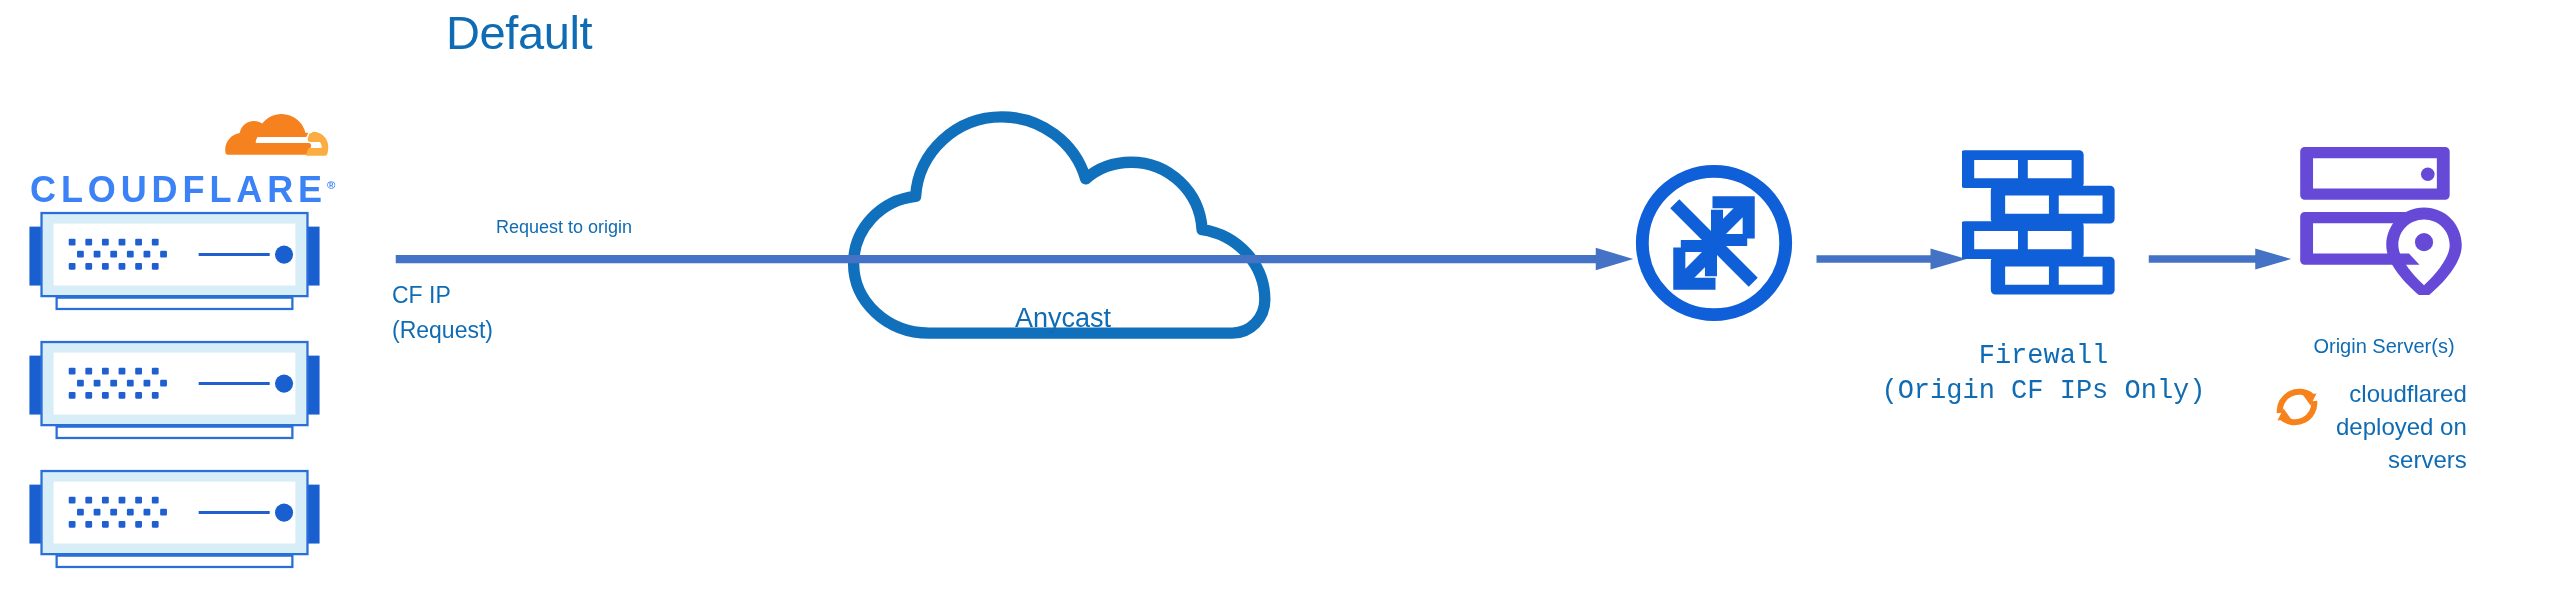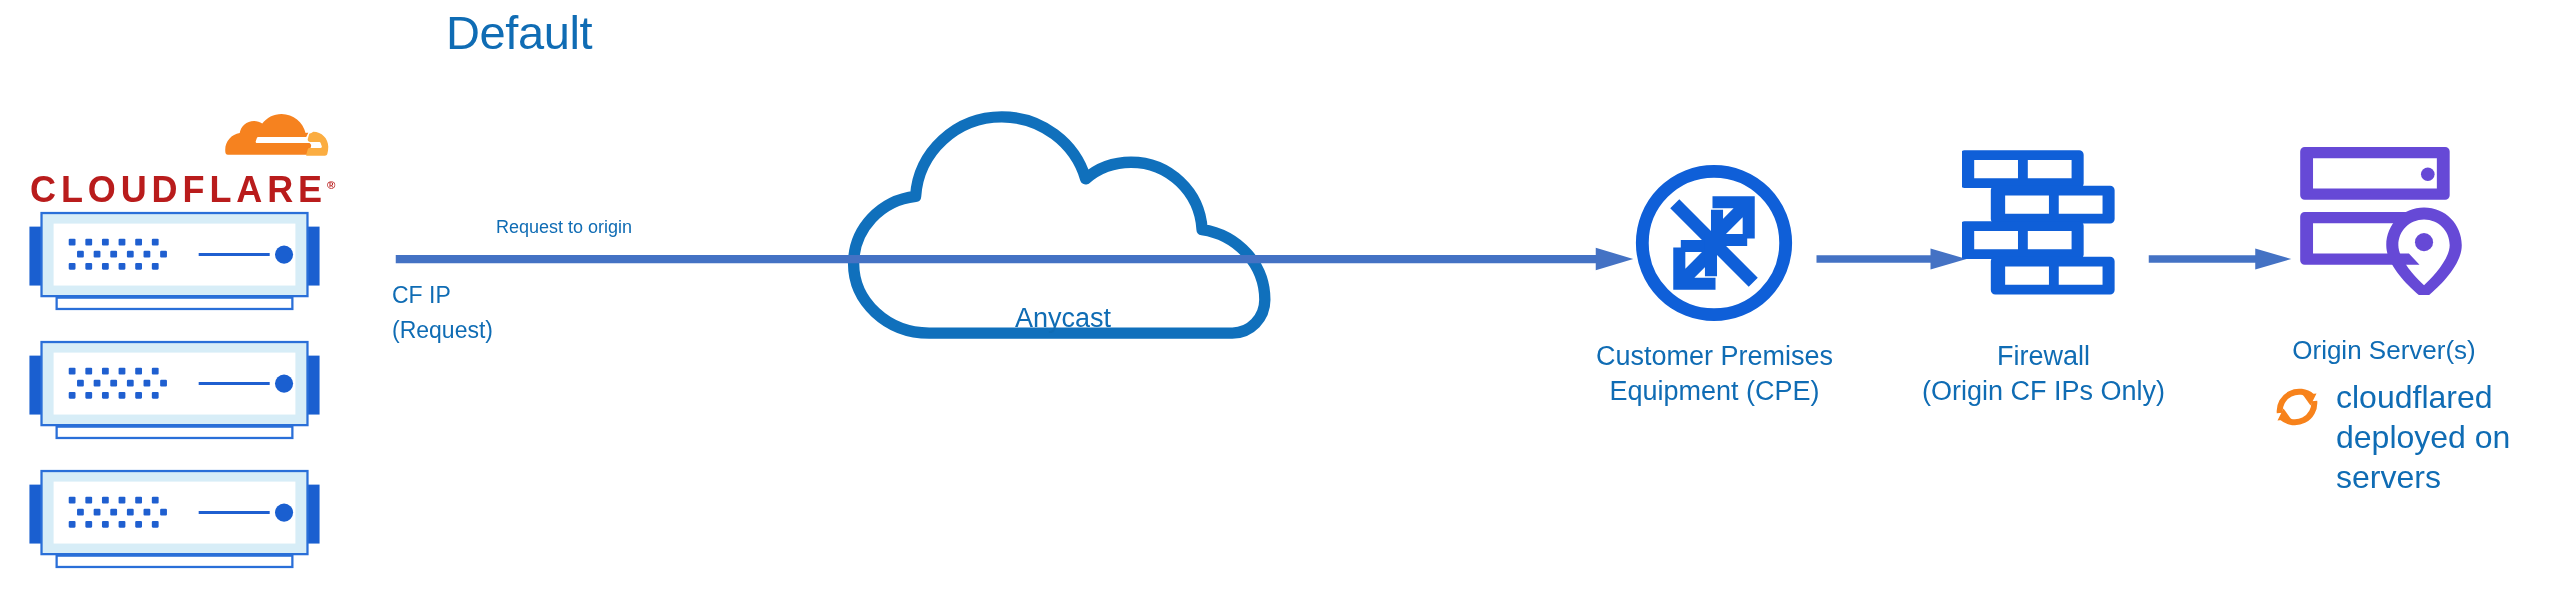--- a/index.html
+++ b/index.html
@@ -49,21 +49,21 @@
     width: 136px;
     height: 72px;
   }
   #cf-wordmark {
     position: absolute;
     left: 0px;
     top: 71px;
     font-size: 36px;
     font-weight: 700;
     letter-spacing: 4.9px;
-    color: #b91c1c;
+    color: #3b82f6;
     white-space: nowrap;
   }
   #cf-registered {
     font-size: 11.4px;
     vertical-align: super;
     letter-spacing: 0;
   }
 
   
   .server-unit {
@@ -158,20 +158,21 @@
   }
   #label-firewall {
     position: absolute;
     left: 1877px;
     top: 339px;
     width: 333px;
     text-align: center;
     font-size: 27px;
     line-height: 35px;
     color: #0f6cb4;
+    font-family: Liberation Mono, monospace;
   }
 
   
   #arrow-firewall-origin {
     position: absolute;
     left: 2148px;
     top: 244px;
     width: 144px;
     height: 30px;
   }
@@ -183,21 +184,21 @@
     top: 144px;
     width: 174px;
     height: 151px;
   }
   #label-origin {
     position: absolute;
     left: 2240px;
     top: 335px;
     width: 288px;
     text-align: center;
-    font-size: 26px;
+    font-size: 20px;
     color: #0f6cb4;
     white-space: nowrap;
   }
 
   
   #cloudflared-note {
     position: absolute;
     left: 2270px;
     top: 377px;
     width: 303px;
@@ -205,24 +206,25 @@
     align-items: flex-start;
     gap: 12px;
   }
   #cloudflared-sync-icon {
     flex: 0 0 auto;
     width: 54px;
     height: 54px;
     margin-top: 3px;
   }
   #cloudflared-text {
-    font-size: 32px;
-    line-height: 40px;
+    font-size: 24px;
+    line-height: 33px;
     color: #0f6cb4;
     white-space: pre-line;
+    text-align: right;
   }
 </style>
 </head>
 <body>
 
 <div class="stage">
 
   <div id="diagram-title">Default</div>
 
   <div id="cloudflare-logo">
@@ -347,24 +349,20 @@
     <circle cx="110" cy="110" r="95" fill="none" stroke="#0f5fd8" stroke-width="17"></circle>
 
     <path d="M64 52 L106 94 L106 66 L122 66 L122 122 L66 122 L66 106 L94 106 L52 64 Z" fill="#0f5fd8"></path>
 
     <path d="M168 52 L168 108 L152 108 L152 80 L110 122 L98 110 L140 68 L112 68 L112 52 Z" fill="#0f5fd8" transform="translate(-4,-4)"></path>
 
     <path d="M52 168 L52 112 L68 112 L68 140 L110 98 L122 110 L80 152 L108 152 L108 168 Z" fill="#0f5fd8" transform="translate(4,4)"></path>
 
     <path d="M156 168 L114 126 L114 154 L98 154 L98 98 L154 98 L154 114 L126 114 L168 156 Z" fill="#0f5fd8"></path>
   </svg>
-  <div id="label-cpe">
-    <div>Customer Premises</div>
-    <div>Equipment (CPE)</div>
-  </div>
 
   <svg id="arrow-cpe-firewall" viewBox="0 0 200 40">
     <line x1="0" y1="20" x2="158" y2="20" stroke="#4472c4" stroke-width="10"></line>
     <polygon points="152,6 200,20 152,34" fill="#4472c4"></polygon>
   </svg>
 
   <svg id="firewall-icon" viewBox="0 0 205 200">
     <g fill="#0f5fd8">
 
       <path d="M3 3 h152 a6 6 0 0 1 6 6 v38 a6 6 0 0 1 -6 6 h-152 a6 6 0 0 1 -6 -6 v-38 a6 6 0 0 1 6 -6 z

